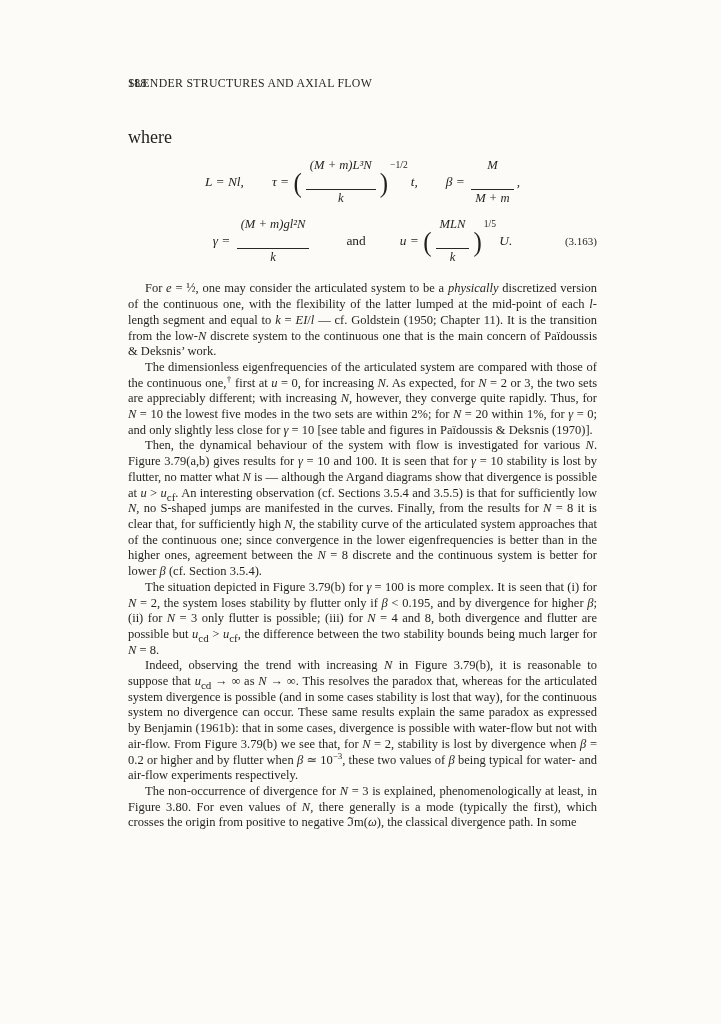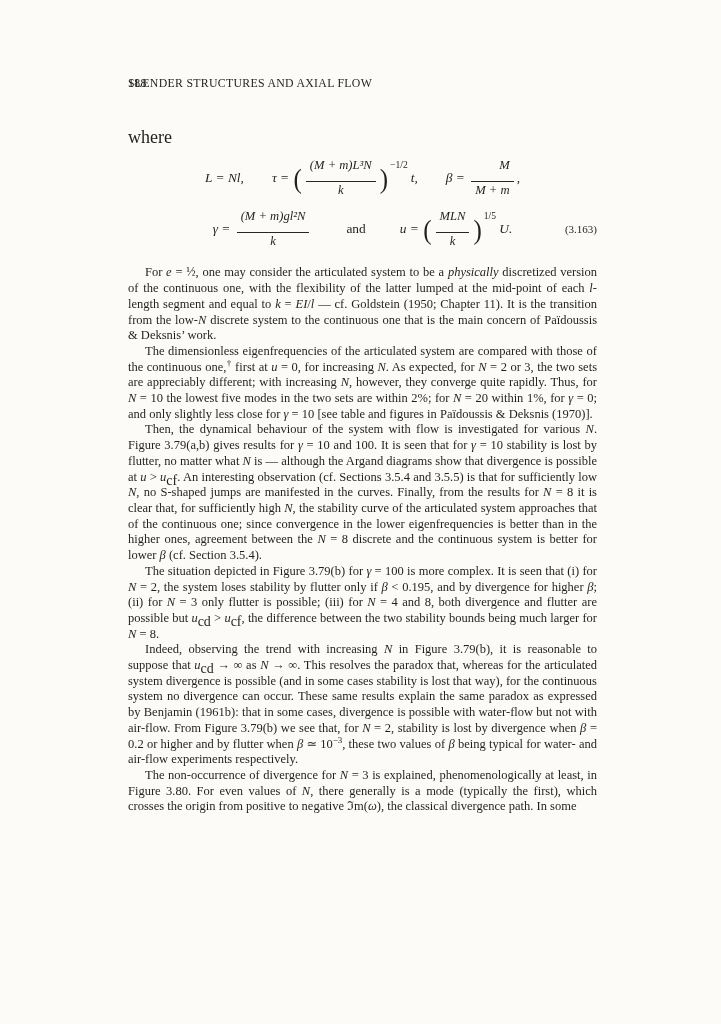--- a/index.html
+++ b/index.html
@@ -33,21 +33,21 @@
   }
   .eq-line + .eq-line{margin-top:11px;}
   .var{font-style:italic;white-space:pre;}
   .sp{margin-left:28px;}
   .tsp{margin-left:3px;}
   .rm{font-style:normal;margin:0 34px;}
   .frac{
     display:inline-flex;flex-direction:column;text-align:center;
     font-style:italic;margin:0 3px;
   }
-  .frac .num{padding:0 4px 8px 4px;border-bottom:1px solid #2a2624;text-align:right;}
+  .frac .num{padding:0 4px 16px 4px;border-bottom:1px solid #2a2624;}
   .frac .den{padding:1px 4px 0 4px;}
   .frac .num,.frac .den{font-size:12.6px;line-height:1.2;white-space:pre;}
   .paren{
     font-size:25px;font-style:normal;font-weight:300;
     transform:scaleY(1.12);line-height:1;margin:0 1px;
   }
   .exp{
     font-size:9.6px;
     align-self:flex-start;margin-top:1px;margin-left:1px;white-space:pre;
   }
@@ -57,21 +57,21 @@
   }
   
   .body-text p{
     margin:0;
     font-size:12.5px;line-height:15.7px;
     text-align:justify;
     text-indent:17px;
   }
   .body-text sup, .body-text sub, .footnote sup{line-height:0;}
   .body-text sup{font-size:9px;}
-  .body-text sub{font-size:14px;}
+  .body-text sub{font-size:11px;}
   
   .footnote{
     margin-top:24px;
     font-size:10.4px;line-height:13.2px;
     text-align:justify;
     text-indent:13px;
   }
   .footnote sup{font-size:8px;}
 </style>
 </head>

